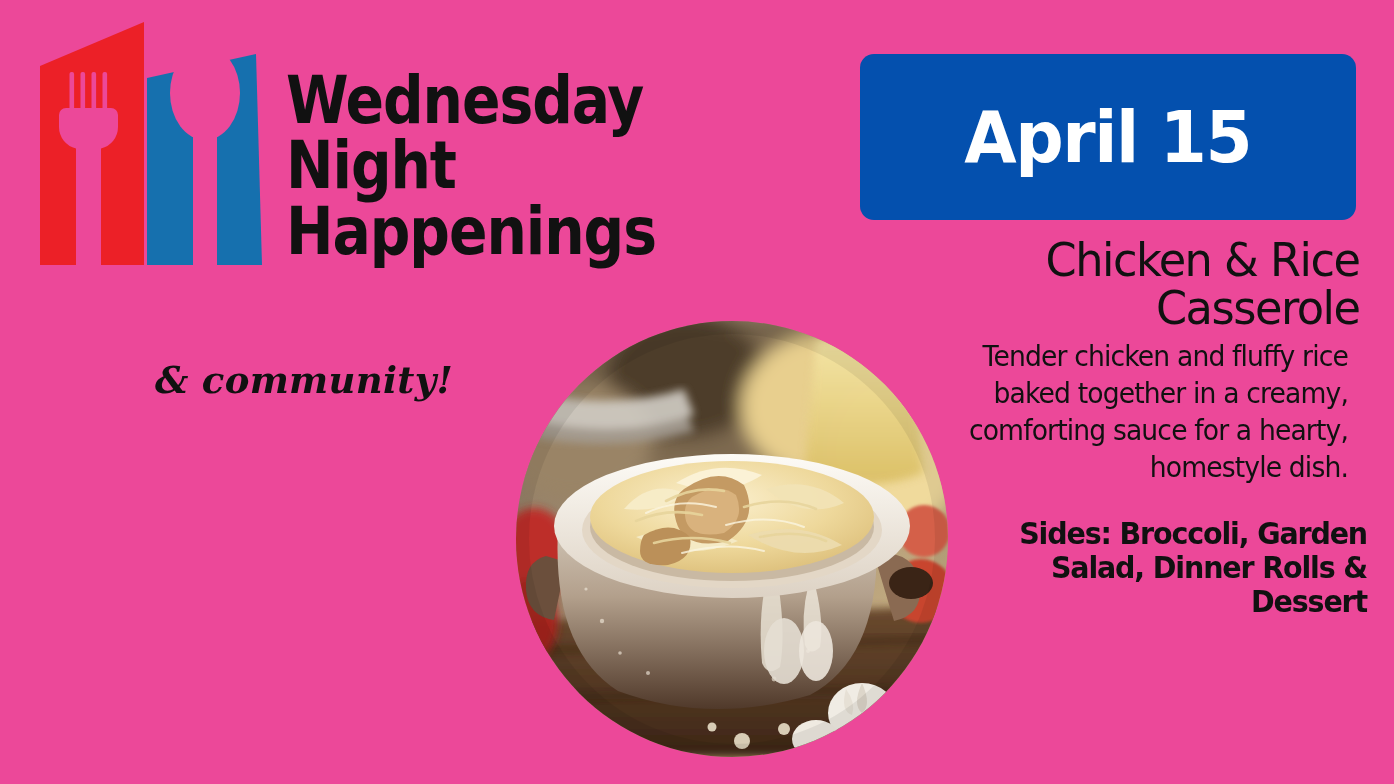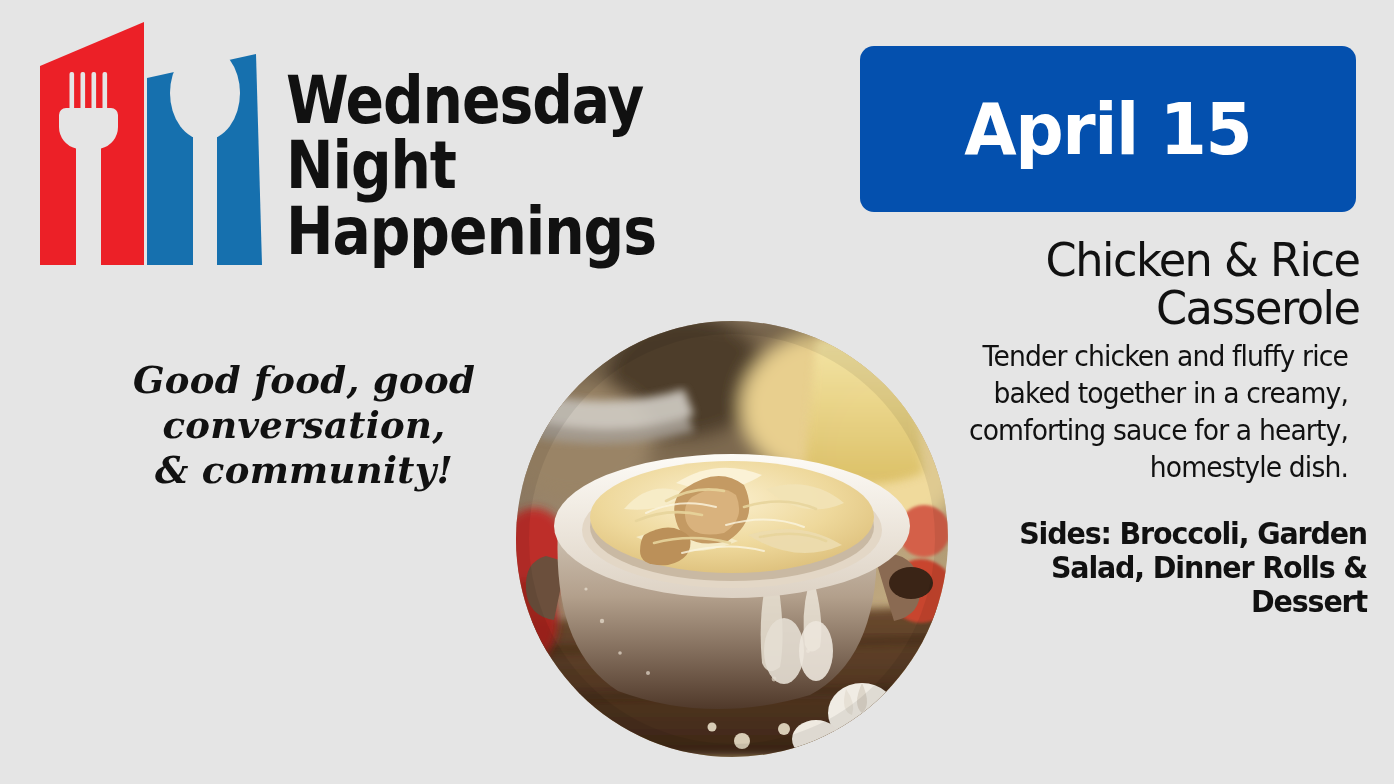--- a/index.html
+++ b/index.html
@@ -170,21 +170,21 @@
     line-height: 1.14;
     letter-spacing: -1.2px;
     width: 420px;
     transform: scaleX(0.95);
     transform-origin: left top;
   }
 </style>
 </head>
 <body>
 
-<div id="poster" style="background: #e5e5e5;">
+<div id="poster" style="background: #ec4899;">
 
   <div id="logo-mark">
     <svg viewBox="0 0 230 276" xmlns="http://www.w3.org/2000/svg">
       <defs>
 
         <mask id="forkMask">
           <rect x="0" y="0" width="230" height="276" fill="#fff"></rect>
           <g fill="#000">
             <rect x="33.5" y="50" width="4.6" height="44" rx="2"></rect>
             <rect x="44.5" y="50" width="4.6" height="44" rx="2"></rect>
@@ -213,21 +213,20 @@
     </svg>
   </div>
 
   <div id="event-title">
     <span class="tline">Wednesday</span>
     <span class="tline">Night</span>
     <span class="tline">Happenings</span>
   </div>
 
   <div id="tagline">
-    <span class="sline">Good food, good conversation,</span>
     <span class="sline">&amp; community!</span>
   </div>
 
 
   <div id="food-photo">
     <svg viewBox="0 0 432 436" xmlns="http://www.w3.org/2000/svg">
       <defs>
         <linearGradient id="bgTop" x1="0" y1="0" x2="1" y2="1">
           <stop offset="0%" stop-color="#8e7a63"></stop>
           <stop offset="45%" stop-color="#a08b70"></stop>
@@ -362,21 +361,21 @@
       <g fill="#d8cdb6">
         <circle cx="226" cy="420" r="8"></circle>
         <circle cx="268" cy="408" r="6"></circle>
         <circle cx="196" cy="406" r="4.5"></circle>
       </g>
 
       <ellipse cx="216" cy="218" rx="216" ry="218" fill="none" stroke="#000" stroke-width="26" opacity="0.07"></ellipse>
     </svg>
   </div>
 
-  <div id="date-badge" style="background: rgb(4, 80, 174);">
+  <div id="date-badge" style="background: rgb(4, 80, 174); margin-top: 8px;">
     <span class="date-text" style="color: rgb(255, 255, 255);">April 15</span>
   </div>
 
   <div id="menu-col">
     <div id="dish-name">Chicken &amp; Rice Casserole</div>
     <p id="dish-desc">Tender chicken and fluffy rice baked together in a creamy, comforting sauce for a hearty, homestyle dish.</p>
     <div id="sides-line">Sides: Broccoli, Garden Salad, Dinner Rolls &amp; Dessert</div>
   </div>
 
 </div>

